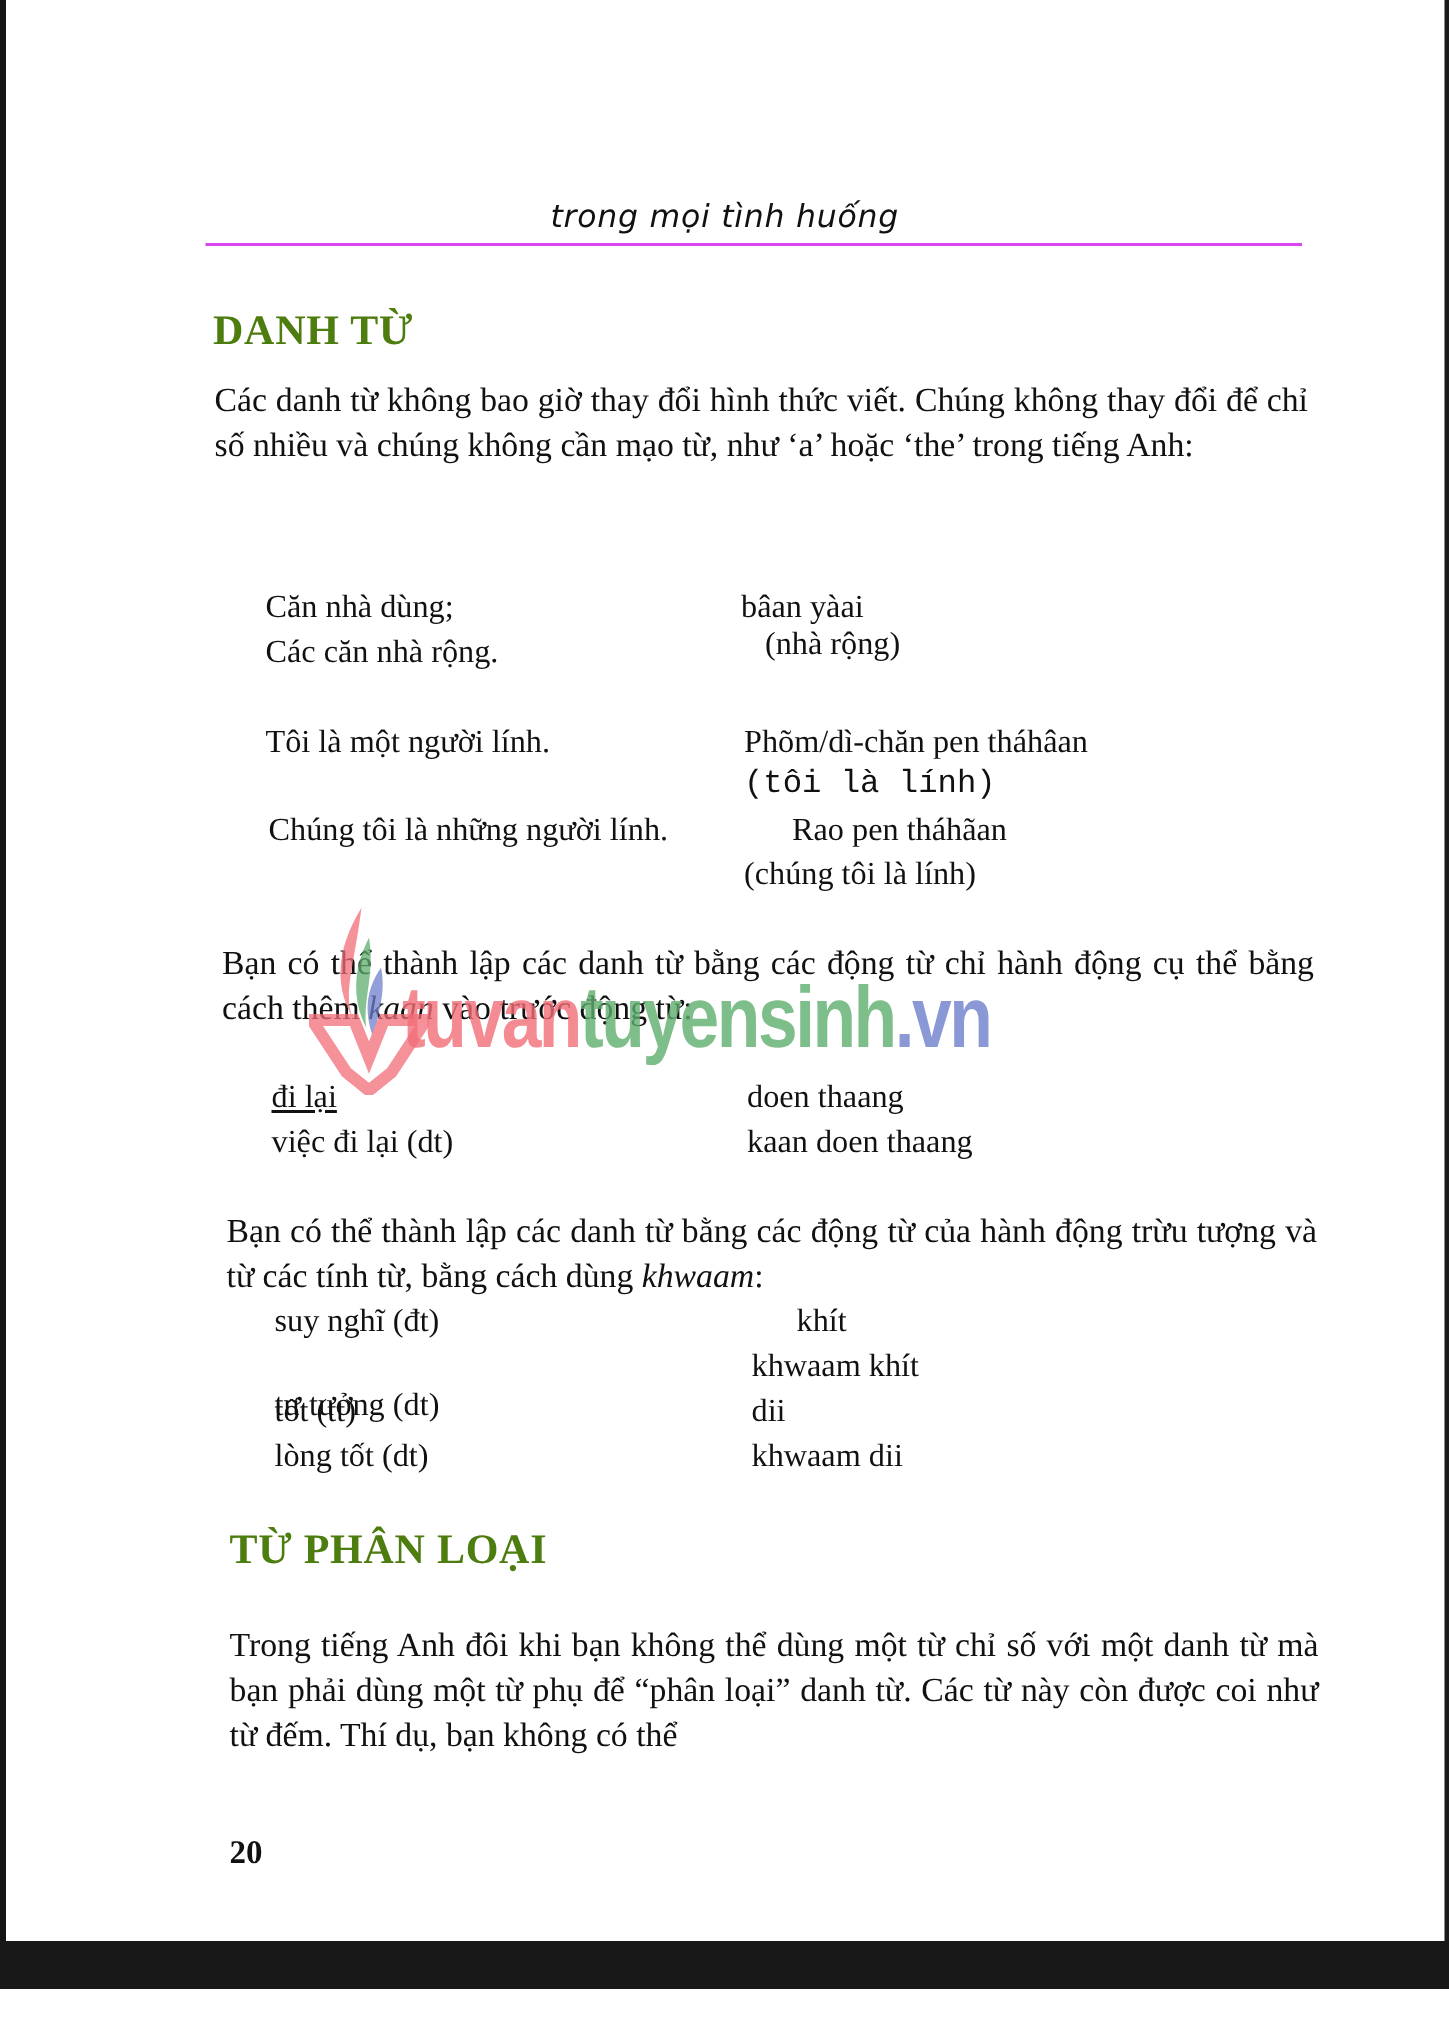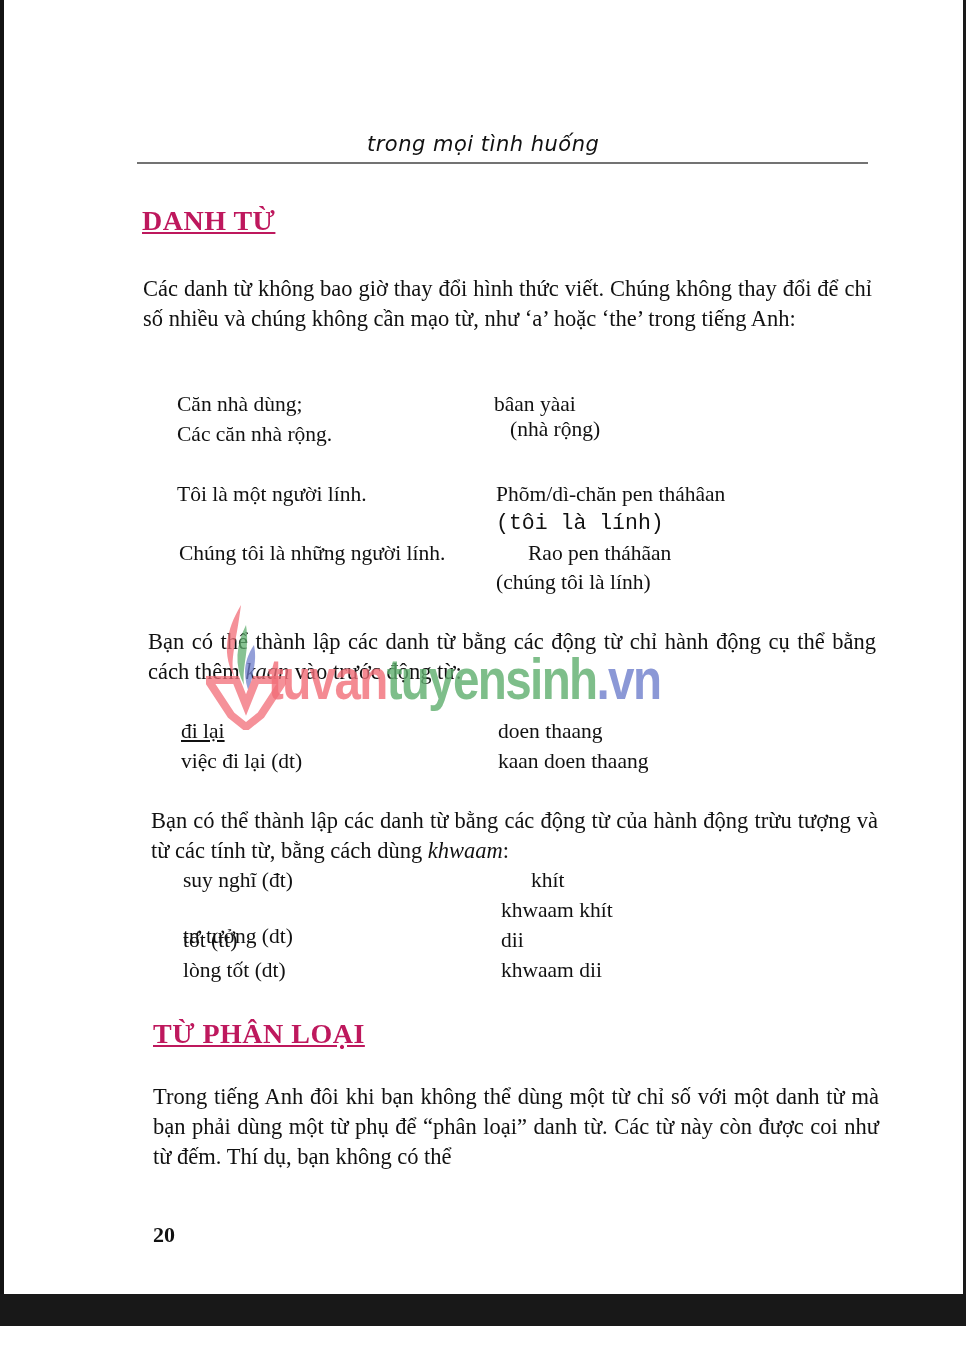--- a/index.html
+++ b/index.html
@@ -8,30 +8,30 @@
     background:#ffffff;
     font-family:"DejaVu Serif", serif;
     color:#111;
   }
   .left-edge { position:absolute; left:0; top:0; width:4px; height:1294px; background:#141414; }
   .right-edge { position:absolute; right:0; top:0; width:3px; height:1294px; background:#1a1a1a; }
   .bottom-band { position:absolute; left:0; top:1294px; width:966px; height:32px; background:#181818; }
   .next-page { position:absolute; left:4px; top:1326px; width:959px; height:34px; background:#fff; }
   .running-head {
     position:absolute; left:137px; top:130px; width:731px; height:32px;
-    border-bottom:2px solid #737373;
+    border-bottom:2px solid #d946ef;
   }
   .running-head span {
     position:absolute; left:230px; top:2px;
     font-family:"DejaVu Sans", sans-serif; font-size:21px; letter-spacing:0.5px;
     font-style:italic; color:#111;
   }
   .heading {
     position:absolute; font-family:"Liberation Serif", serif; font-weight:bold;
-    font-size:28px; color:#be185d; letter-spacing:0.5px;text-decoration:underline;
+    font-size:28px; color:#4d7c0f; letter-spacing:0.5px;
   }
   .para {
     position:absolute; font-family:"Liberation Serif", serif; font-size:22.5px;
     line-height:30px; color:#111; text-align:justify; text-align-last:left;
   }
   .para em { font-style:italic; }
   .row { position:absolute; font-family:"Liberation Serif", serif; font-size:21.5px; color:#111; white-space:nowrap; }
   .wm { position:absolute; left:206px; top:605px; width:490px; height:125px; pointer-events:none; }
   .wm-text {
     position:absolute; left:62px; top:40px; font-family:"Liberation Sans", sans-serif;
@@ -45,21 +45,21 @@
 
 <div class="left-edge"></div>
 <div class="right-edge"></div>
 
 <div class="running-head">
   <span>trong mọi tình huống</span>
 </div>
 
 <div class="heading" style="left:142px;top:205px;">DANH TỪ</div>
 
-<div class="para" style="left:143px;top:274px;width:729px;">Các danh từ không bao giờ thay đổi hình thức viết. Chúng không thay đổi để chỉ số nhiều và chúng không cần mạo từ, như ‘a’ hoặc ‘the’ trong tiếng Anh:</div>
+<div class="para" style="left:143px;top:252px;width:729px;">Các danh từ không bao giờ thay đổi hình thức viết. Chúng không thay đổi để chỉ số nhiều và chúng không cần mạo từ, như ‘a’ hoặc ‘the’ trong tiếng Anh:</div>
 
 <div class="row" style="left:177px;top:392px;">Căn nhà dùng;</div>
 <div class="row" style="left:494px;top:392px;">bâan yàai</div>
 <div class="row" style="left:177px;top:422px;">Các căn nhà rộng.</div>
 <div class="row" style="left:494px;top:417px;margin-left:16px;">(nhà rộng)</div>
 <div class="row" style="left:177px;top:482px;">Tôi là một người lính.</div>
 <div class="row" style="left:496px;top:482px;">Phõm/dì-chăn pen tháhâan</div>
 <div class="row" style="left:496px;top:511px;font-family:Liberation Mono, monospace;">(tôi là lính)</div>
 <div class="row" style="left:179px;top:541px;">Chúng tôi là những người lính.</div>
 <div class="row" style="left:528px;top:541px;">Rao pen tháhãan</div>

